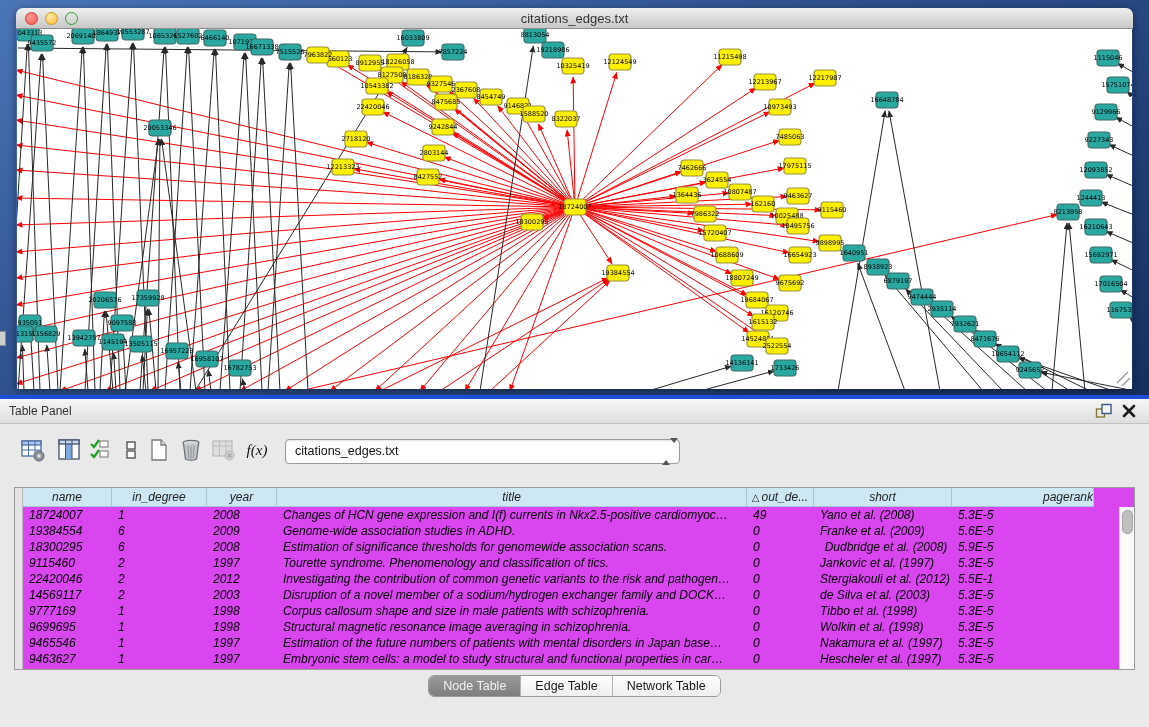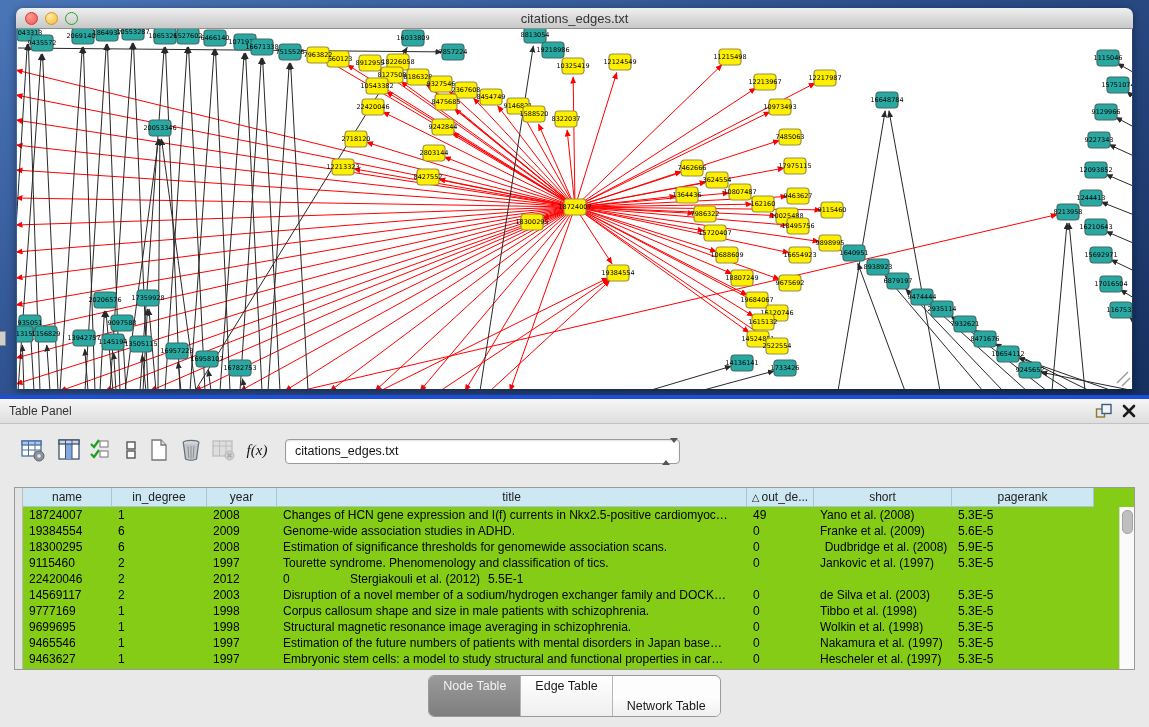--- a/index.html
+++ b/index.html
@@ -31,37 +31,37 @@
 
   #toolbar{position:absolute;left:0;top:30px;width:100%;height:44px;}
   .tb-icon{position:absolute;top:8px;width:26px;height:26px;}
   #combo{position:absolute;left:285px;top:10px;width:393px;height:23px;background:#ffffff;
     border:1px solid #9a9a9a;border-radius:4px;box-shadow:inset 0 1px 2px rgba(0,0,0,.12);}
   #combo-text{position:absolute;left:9px;top:4px;font-size:12.5px;color:#111;}
   #combo-arrows{position:absolute;right:8px;top:3px;width:9px;height:16px;}
   #combo-arrows .up{width:0;height:0;border-left:4px solid transparent;border-right:4px solid transparent;border-bottom:5px solid #555;margin-bottom:3px;}
   #combo-arrows .dn{width:0;height:0;border-left:4px solid transparent;border-right:4px solid transparent;border-top:5px solid #555;}
 
-  #table-box{position:absolute;left:14px;top:88px;width:1119px;height:181px;background:#84cc16;border:1px solid #9a9a9a;}
+  #table-box{position:absolute;left:14px;top:88px;width:1119px;height:181px;background:#d946ef;border:1px solid #9a9a9a;font-style:italic;}
   #gutter{position:absolute;left:0;top:0;width:7px;height:100%;background:#e4e4e4;border-right:1px solid #bbb;}
   #thead{position:absolute;left:8px;top:0;height:19px;display:flex;}
   .th{box-sizing:border-box;height:19px;background:#cde7f3;border-right:1px solid #a5c6d6;border-bottom:1px solid #a5c6d6;
       font-size:12px;color:#222;text-align:center;line-height:18px;overflow:hidden;white-space:nowrap;}
   .sort-glyph{font-family:"DejaVu Sans",sans-serif;font-size:10px;margin-right:2px;}
   #tbody{position:absolute;left:8px;top:19px;}
   .tr{display:flex;height:16px;}
   .td{box-sizing:border-box;padding-left:6px;font-size:12px;color:#000;line-height:16px;
       overflow:hidden;white-space:nowrap;}
   #vscroll{position:absolute;right:0;top:19px;width:14px;bottom:0;background:#fafafa;border-left:1px solid #d8d8d8;}
   #vthumb{position:absolute;left:2px;top:3px;width:9px;height:22px;border-radius:5px;background:#bfbfbf;border:1px solid #a3a3a3;}
 
   #tabs{position:absolute;left:0;top:276px;width:100%;height:26px;text-align:center;}
   #seg{display:inline-flex;border:1px solid #9a9a9a;border-radius:6px;overflow:hidden;background:#fdfdfd;}
   .seg-btn{padding:3px 14px;font-size:12.5px;color:#1a1a1a;border-right:1px solid #b5b5b5;background:linear-gradient(#ffffff,#efefef);}
-  .seg-btn:last-child{border-right:none;margin-top:20px;}
+  .seg-btn:last-child{border-right:none;}
   .seg-btn.active{background:linear-gradient(#9a9a9a,#7e7e7e);color:#f2f2f2;}
 
   #statusbar{position:absolute;left:0;bottom:0;width:100%;height:27px;background:#ececec;border-top:1px solid #c4c4c4;}
   #memory-label{position:absolute;right:46px;top:7px;font-size:11.5px;color:#222;}
   #memory-dot{position:absolute;right:22px;top:5px;width:15px;height:15px;border-radius:50%;
      background:radial-gradient(circle at 35% 30%,#9ae881,#47c138);border:1px solid #2f8f2a;}
 </style>
 </head>
 <body>
 
@@ -752,21 +752,21 @@
 
     <div id="table-box">
       <div id="gutter"></div>
       <div id="thead">
           <div class="th" style="width: 89px;">name</div>
           <div class="th" style="width: 95px;">in_degree</div>
           <div class="th" style="width: 70px;">year</div>
           <div class="th" style="width: 470px;">title</div>
           <div class="th" style="width: 67px;"><span class="sort-glyph">△</span>out_de...</div>
           <div class="th" style="width: 138px;">short</div>
-          <div class="th" style="width: 142px;">pagerank</div>
+          <div class="th" style="width: 142px; text-align: right;">pagerank</div>
         </div>
       <div id="tbody">
           <div class="tr">
             <div class="td" style="width: 89px;">18724007</div>
             <div class="td" style="width: 95px;">1</div>
             <div class="td" style="width: 70px;">2008</div>
             <div class="td" style="width: 470px;">Changes of HCN gene expression and I(f) currents in Nkx2.5-positive cardiomyoc…</div>
             <div class="td" style="width: 67px;">49</div>
             <div class="td" style="width: 138px;">Yano et al. (2008)</div>
             <div class="td" style="width: 142px;">5.3E-5</div>
@@ -795,20 +795,21 @@
             <div class="td" style="width: 70px;">1997</div>
             <div class="td" style="width: 470px;">Tourette syndrome. Phenomenology and classification of tics.</div>
             <div class="td" style="width: 67px;">0</div>
             <div class="td" style="width: 138px;">Jankovic et al. (1997)</div>
             <div class="td" style="width: 142px;">5.3E-5</div>
           </div>
           <div class="tr">
             <div class="td" style="width: 89px;">22420046</div>
             <div class="td" style="width: 95px;">2</div>
             <div class="td" style="width: 70px;">2012</div>
+            <div class="td" style="width: 470px;">Investigating the contribution of common genetic variants to the risk and pathogen…</div>
             <div class="td" style="width: 67px;">0</div>
             <div class="td" style="width: 138px;">Stergiakouli et al. (2012)</div>
             <div class="td" style="width: 142px;">5.5E-1</div>
           </div>
           <div class="tr">
             <div class="td" style="width: 89px;">14569117</div>
             <div class="td" style="width: 95px;">2</div>
             <div class="td" style="width: 70px;">2003</div>
             <div class="td" style="width: 470px;">Disruption of a novel member of a sodium/hydrogen exchanger family and DOCK…</div>
             <div class="td" style="width: 67px;">0</div>

